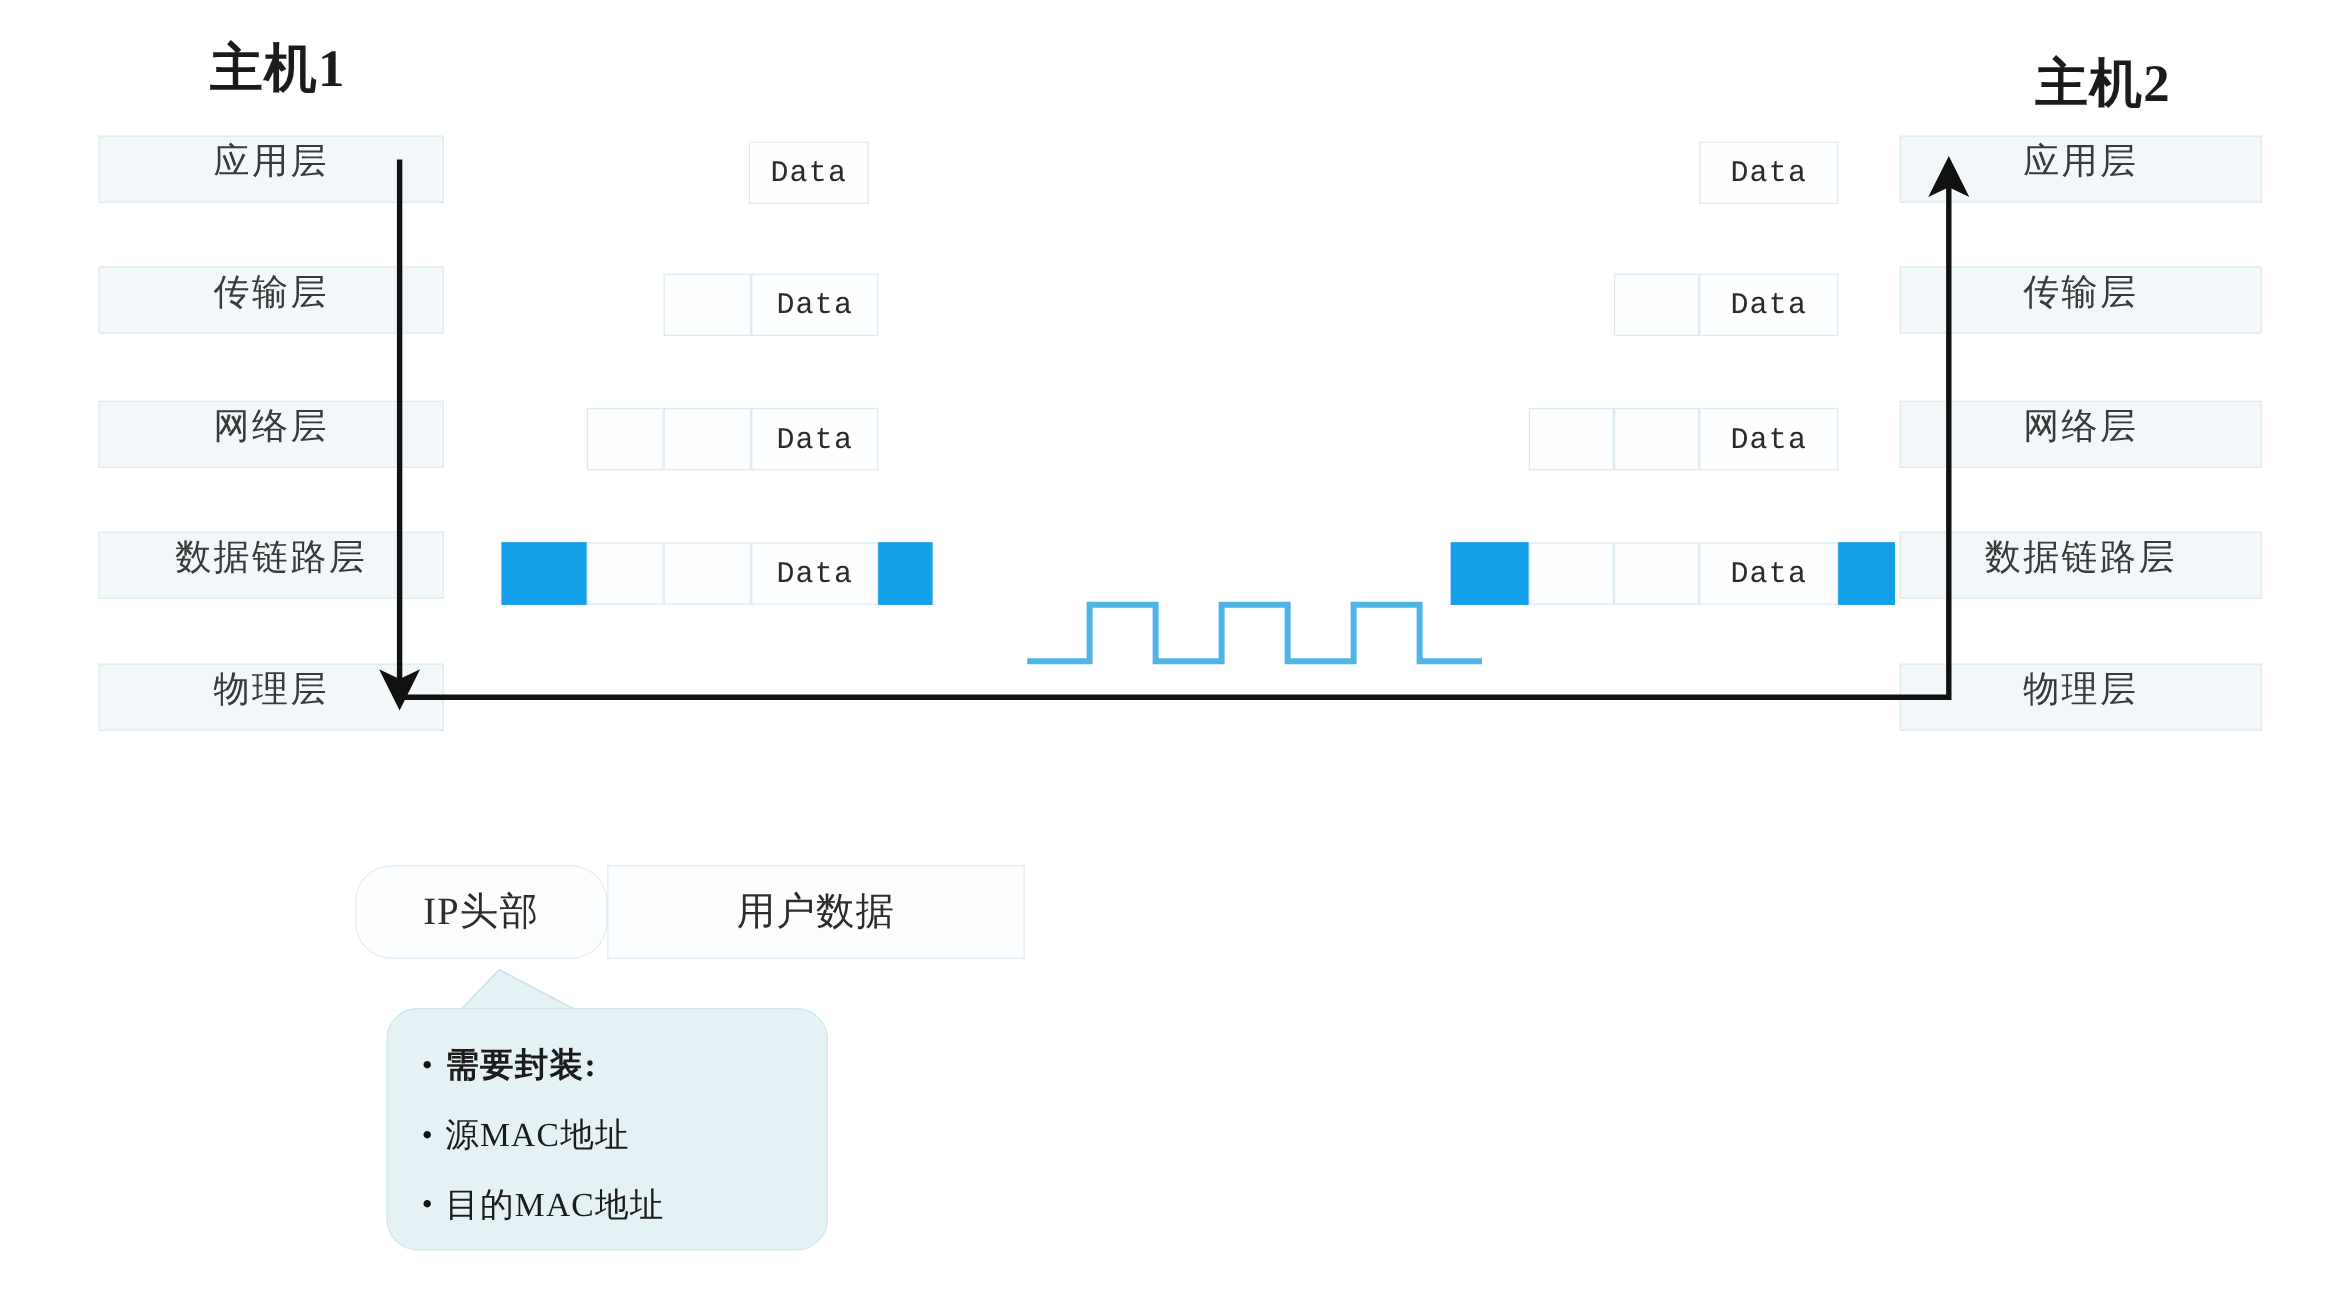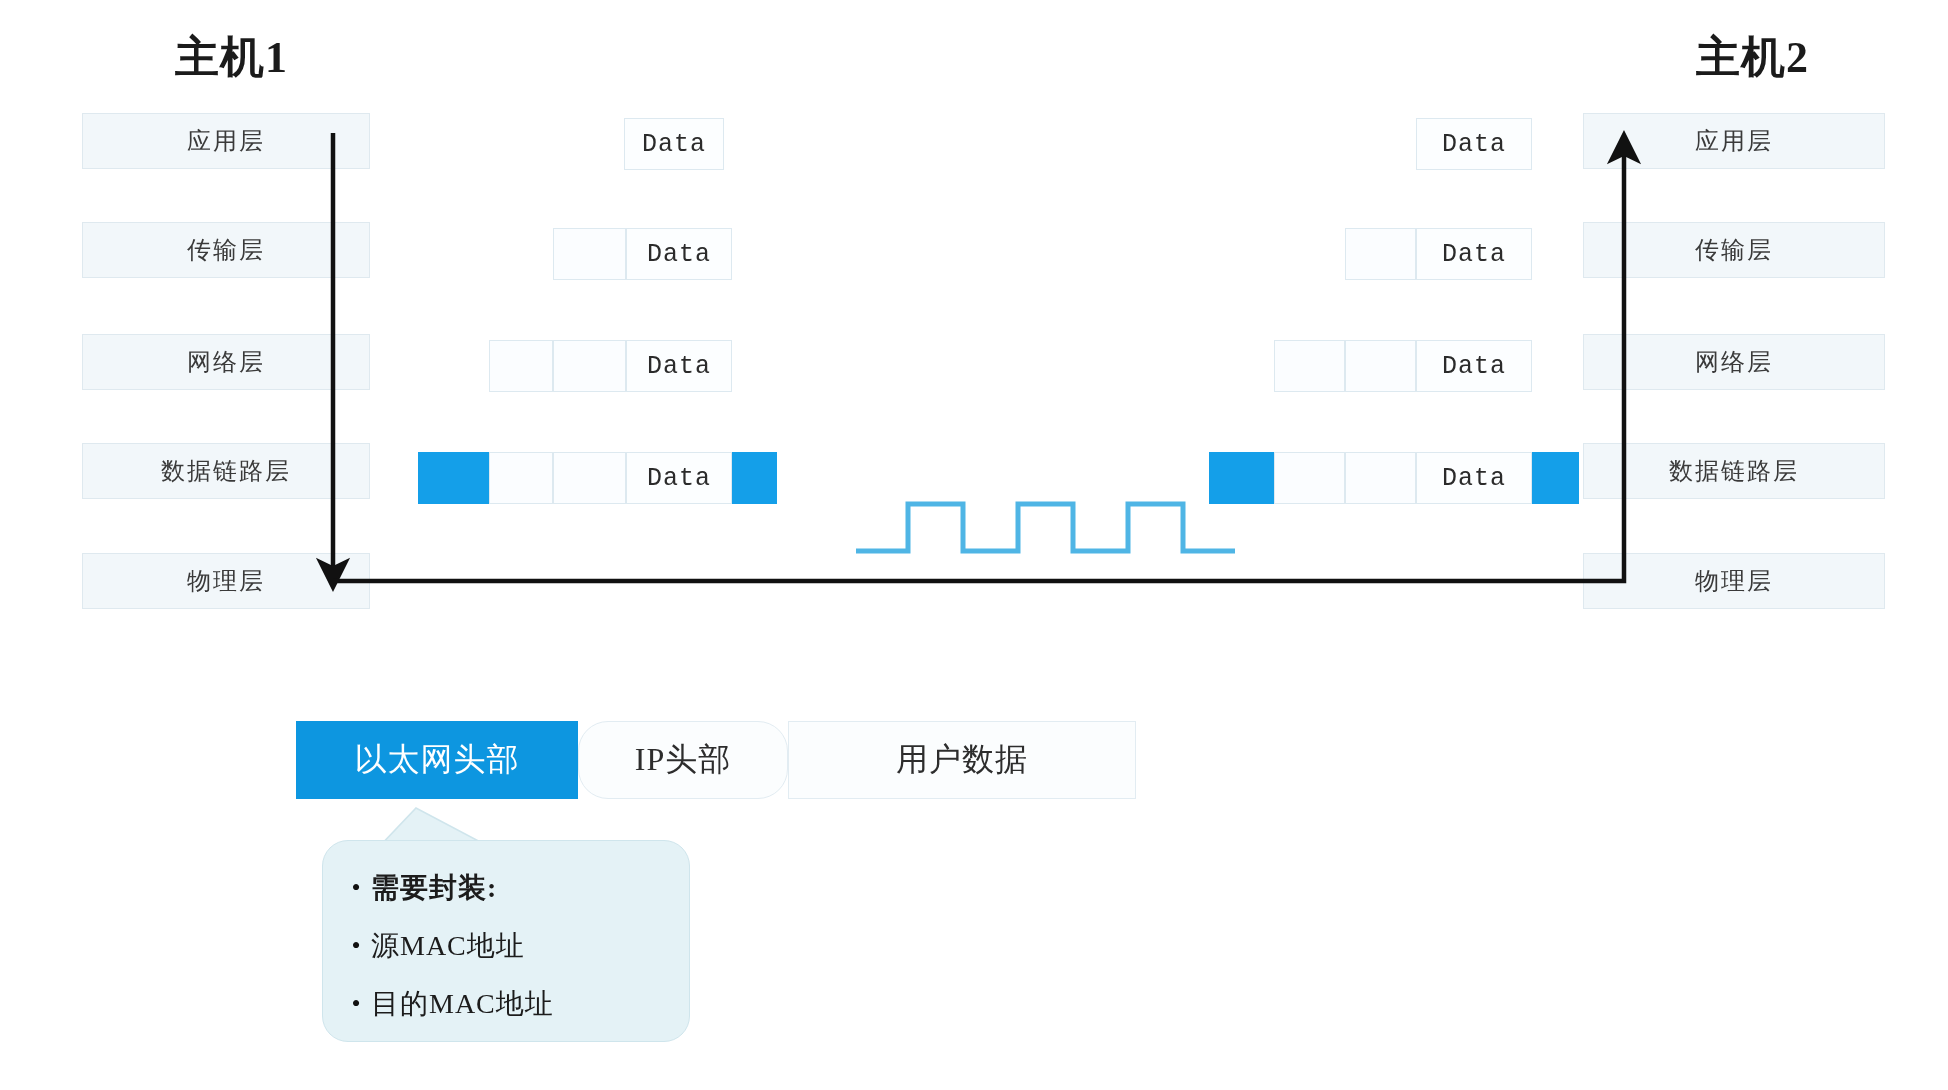--- a/index.html
+++ b/index.html
@@ -26,33 +26,32 @@
   .host-title {
     position: absolute;
     font-family: "Liberation Serif", "DejaVu Serif", serif;
     font-size: 44px;
     font-weight: 700;
     color: #1b1b1b;
     letter-spacing: 1px;
     white-space: nowrap;
   }
   #host1-title { left: 175px; top: 28px; }
-  #host2-title { left: 1696px; top: 28px; }
+  #host2-title { left: 1696px; top: 40px; }
 
   
   .layer-box {
     position: absolute;
     height: 56px;
     background: #f2f7fa;
     border: 1px solid #dfe9ef;
     display: flex;
-    align-items: center;
     justify-content: center;
     font-family: "Liberation Serif", "DejaVu Serif", serif;
-    font-size: 24px;
+    font-size: 30px;
     color: #3a3a3a;
     letter-spacing: 2px;
     white-space: nowrap;
     box-sizing: border-box;
   }
   .layer-left  { left: 82px;  width: 288px; }
   .layer-right { left: 1583px; width: 302px; }
 
   
   .pdu {
@@ -253,23 +252,20 @@
     <path id="arrow-down" d="M333,133 L333,574" fill="none" stroke="#111111" stroke-width="4.5" marker-end="url(#arrowhead)"></path>
 
     <path id="medium-link" d="M333,581 L1624,581 L1624,148" fill="none" stroke="#111111" stroke-width="4.5" marker-end="url(#arrowhead)"></path>
 
     <path id="signal-wave" d="M856,551 L908,551 L908,504 L963,504 L963,551 L1018,551
              L1018,504 L1073,504 L1073,551 L1128,551 L1128,504
              L1183,504 L1183,551 L1235,551" fill="none" stroke="#4fb5e5" stroke-width="5" stroke-linejoin="miter" stroke-linecap="butt"></path>
   </svg>
 
   <div id="encap-bar">
-      <div class="encap-cell accent" style="width: 282px;">
-        <span>以太网头部</span>
-      </div>
       <div class="encap-cell" style="width: 210px; border-radius: 30px;">
         <span>IP头部</span>
       </div>
       <div class="encap-cell" style="width: 348px;">
         <span>用户数据</span>
       </div>
     </div>
 
   <svg id="callout-tail" viewBox="0 0 120 44">
     <path d="M4,44 L44,2 L116,40 Z" fill="#e4f2f6" stroke="#cfe5ec" stroke-width="1.6"></path>

